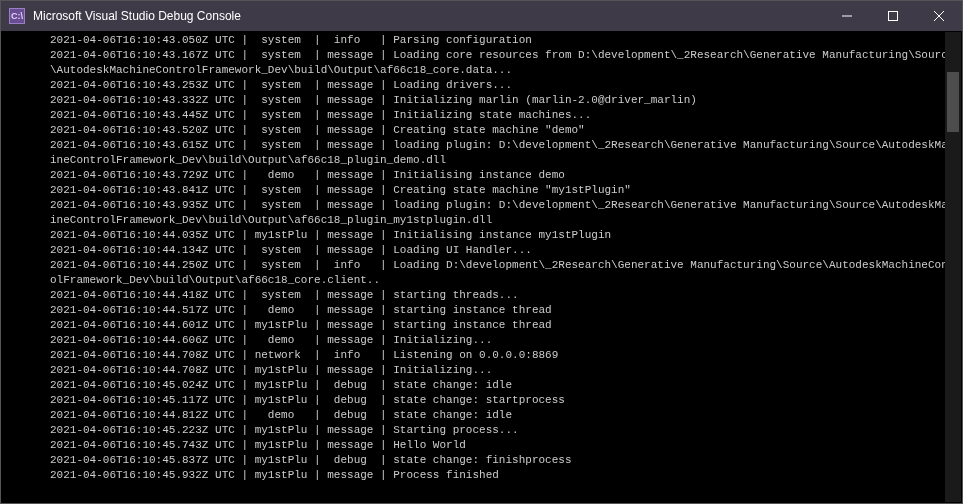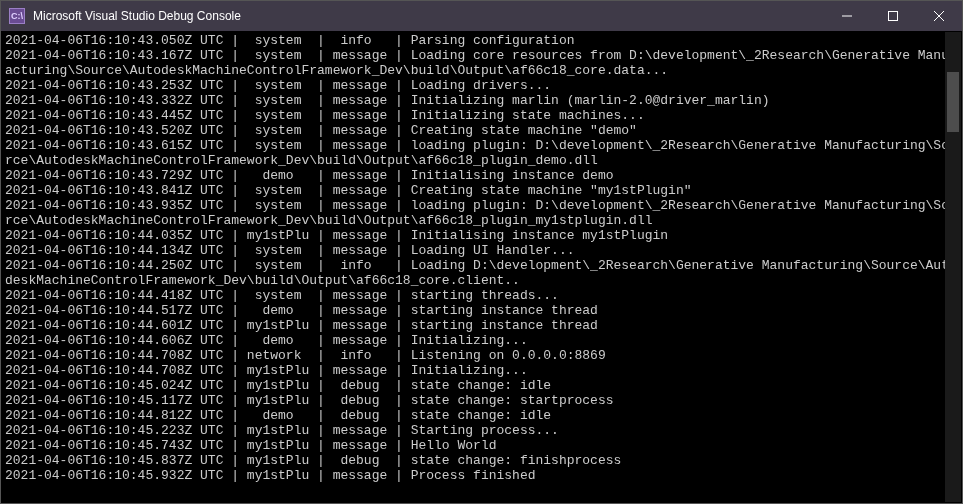--- a/index.html
+++ b/index.html
@@ -17,22 +17,23 @@
   .titlebar .title { flex: 1; padding-left: 2px; }
   .win-controls { display: flex; height: 100%; }
   .win-btn {
     width: 46px; height: 100%; display: flex; align-items: center; justify-content: center;
     color: #fff; font-size: 10px;
   }
   .win-btn svg { width: 10px; height: 10px; stroke: #fff; stroke-width: 1; fill: none; }
 
   .console {
     flex: 1; background: #000; color: #ccc; font-family: Consolas, "Courier New", monospace;
-    font-size: 13px; line-height: 15px; padding: 2px 0 0 4px; white-space: pre; overflow: hidden;
+    font-size: 11px; line-height: 15px; padding: 2px 0 0 4px; white-space: pre; overflow: hidden;
     letter-spacing: 0px;
+    margin-left: 45px;
   }
   .line { white-space: pre-wrap; word-break: break-all; }
 
   .scrollbar {
     position: absolute; right: 1px; top: 31px; bottom: 1px; width: 16px;
     background: #1a1a1a; display: flex; flex-direction: column;
   }
   .sb-thumb {
     position: absolute; left: 2px; right: 2px; top: 40px; height: 60px;
     background: #4d4d4d;

